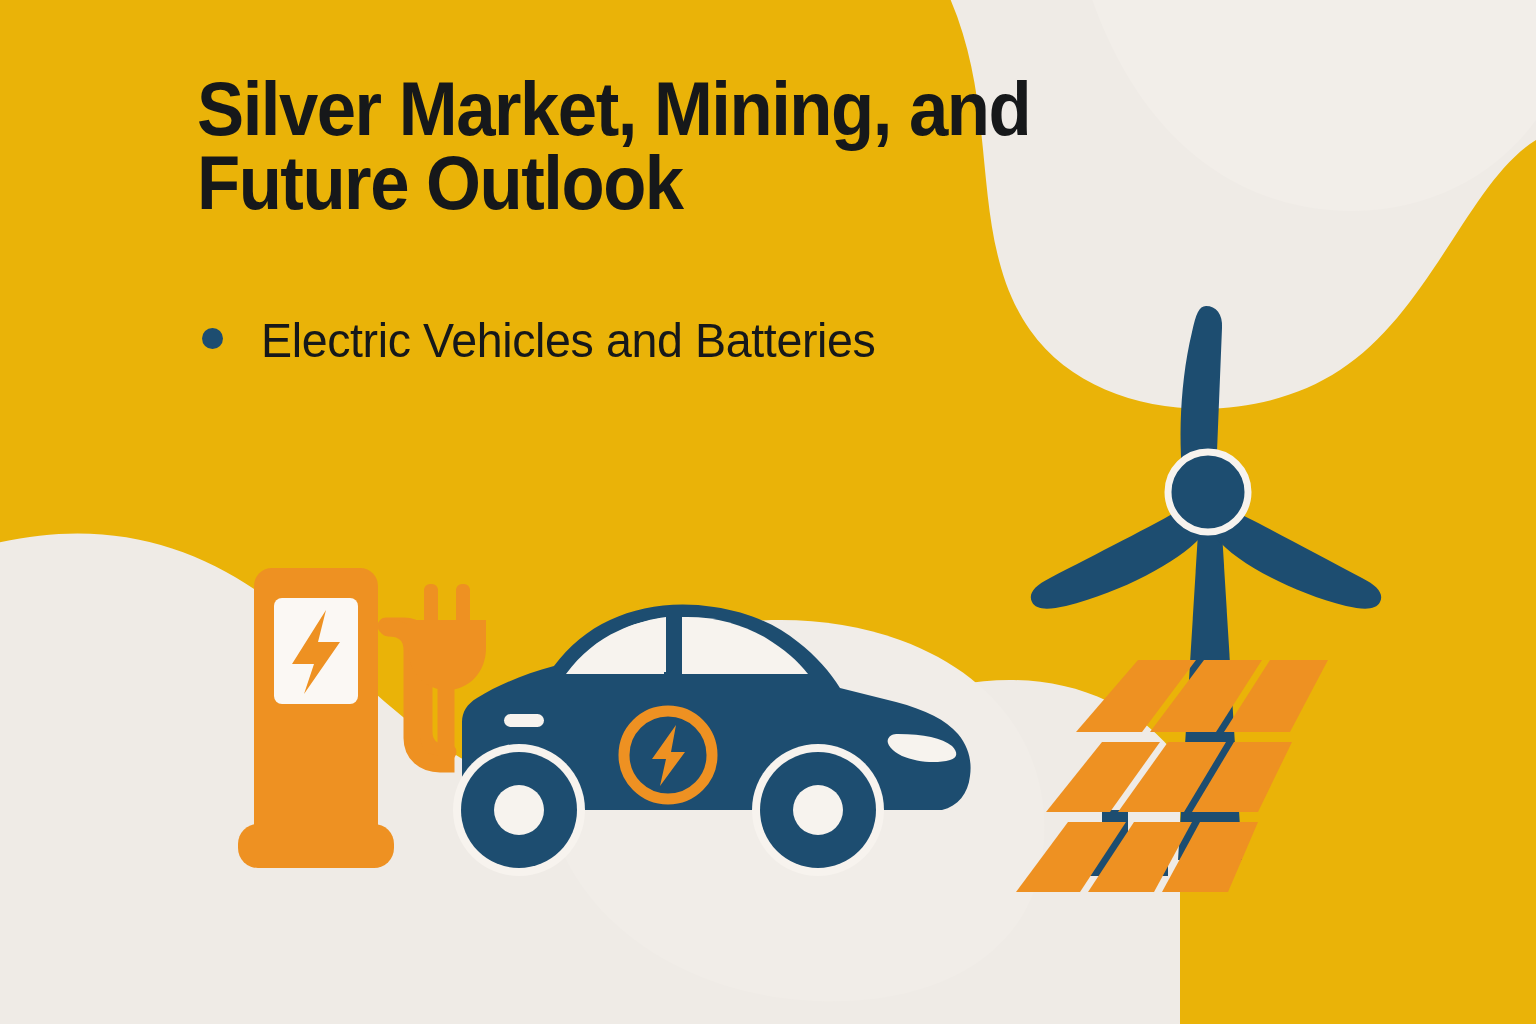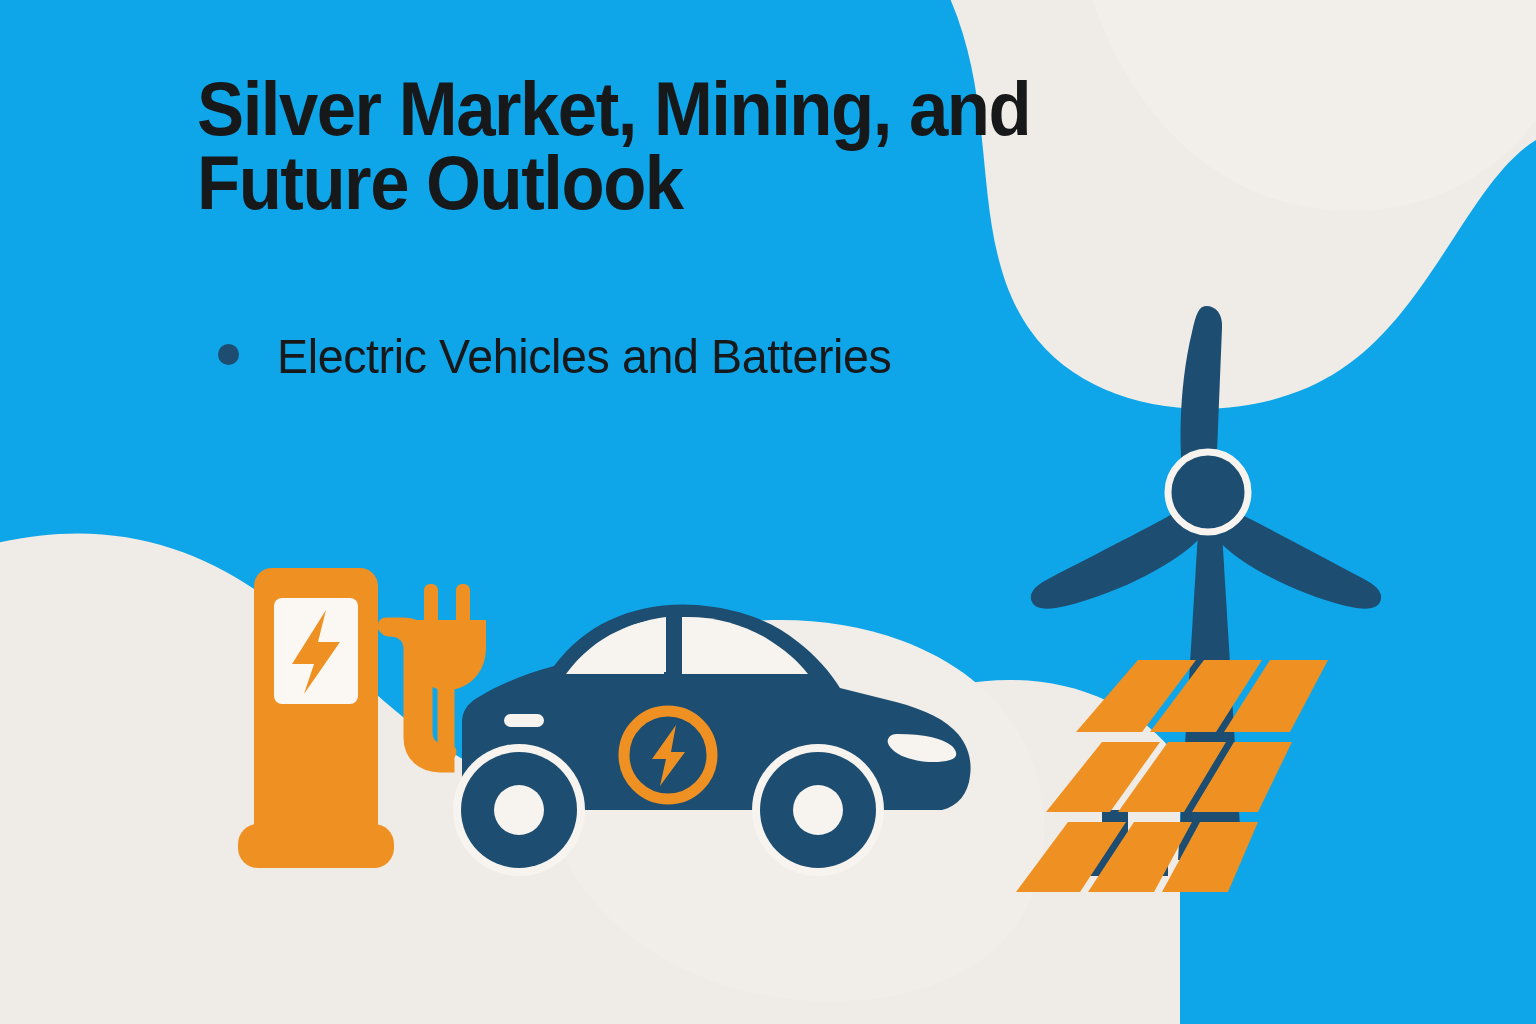--- a/index.html
+++ b/index.html
@@ -5,21 +5,21 @@
   html, body {
     margin: 0;
     padding: 0;
     background: #ffffff;
   }
   #canvas {
     position: relative;
     width: 1536px;
     height: 1024px;
     overflow: hidden;
-    background: #0ea5e9;
+    background: #eab308;
     font-family: "Liberation Sans", sans-serif;
   }
 
   
   .bg-layer {
     position: absolute;
     inset: 0;
     overflow: hidden;
     pointer-events: none;
   }
@@ -39,21 +39,21 @@
     font-size: 76px;
     line-height: 0.97;
     letter-spacing: -1.6px;
     color: #16181a;
     transform: scaleX(0.93);
     transform-origin: left top;
     white-space: pre-line;
   }
   .bullets {
     list-style: none;
-    margin: 16px;
+    margin: 0;
     padding: 0;
     position: absolute;
     top: 237px;
     left: 5px;
     width: 940px;
     text-align: right;
   }
   .bullet-item {
     display: flex;
     align-items: flex-start;

